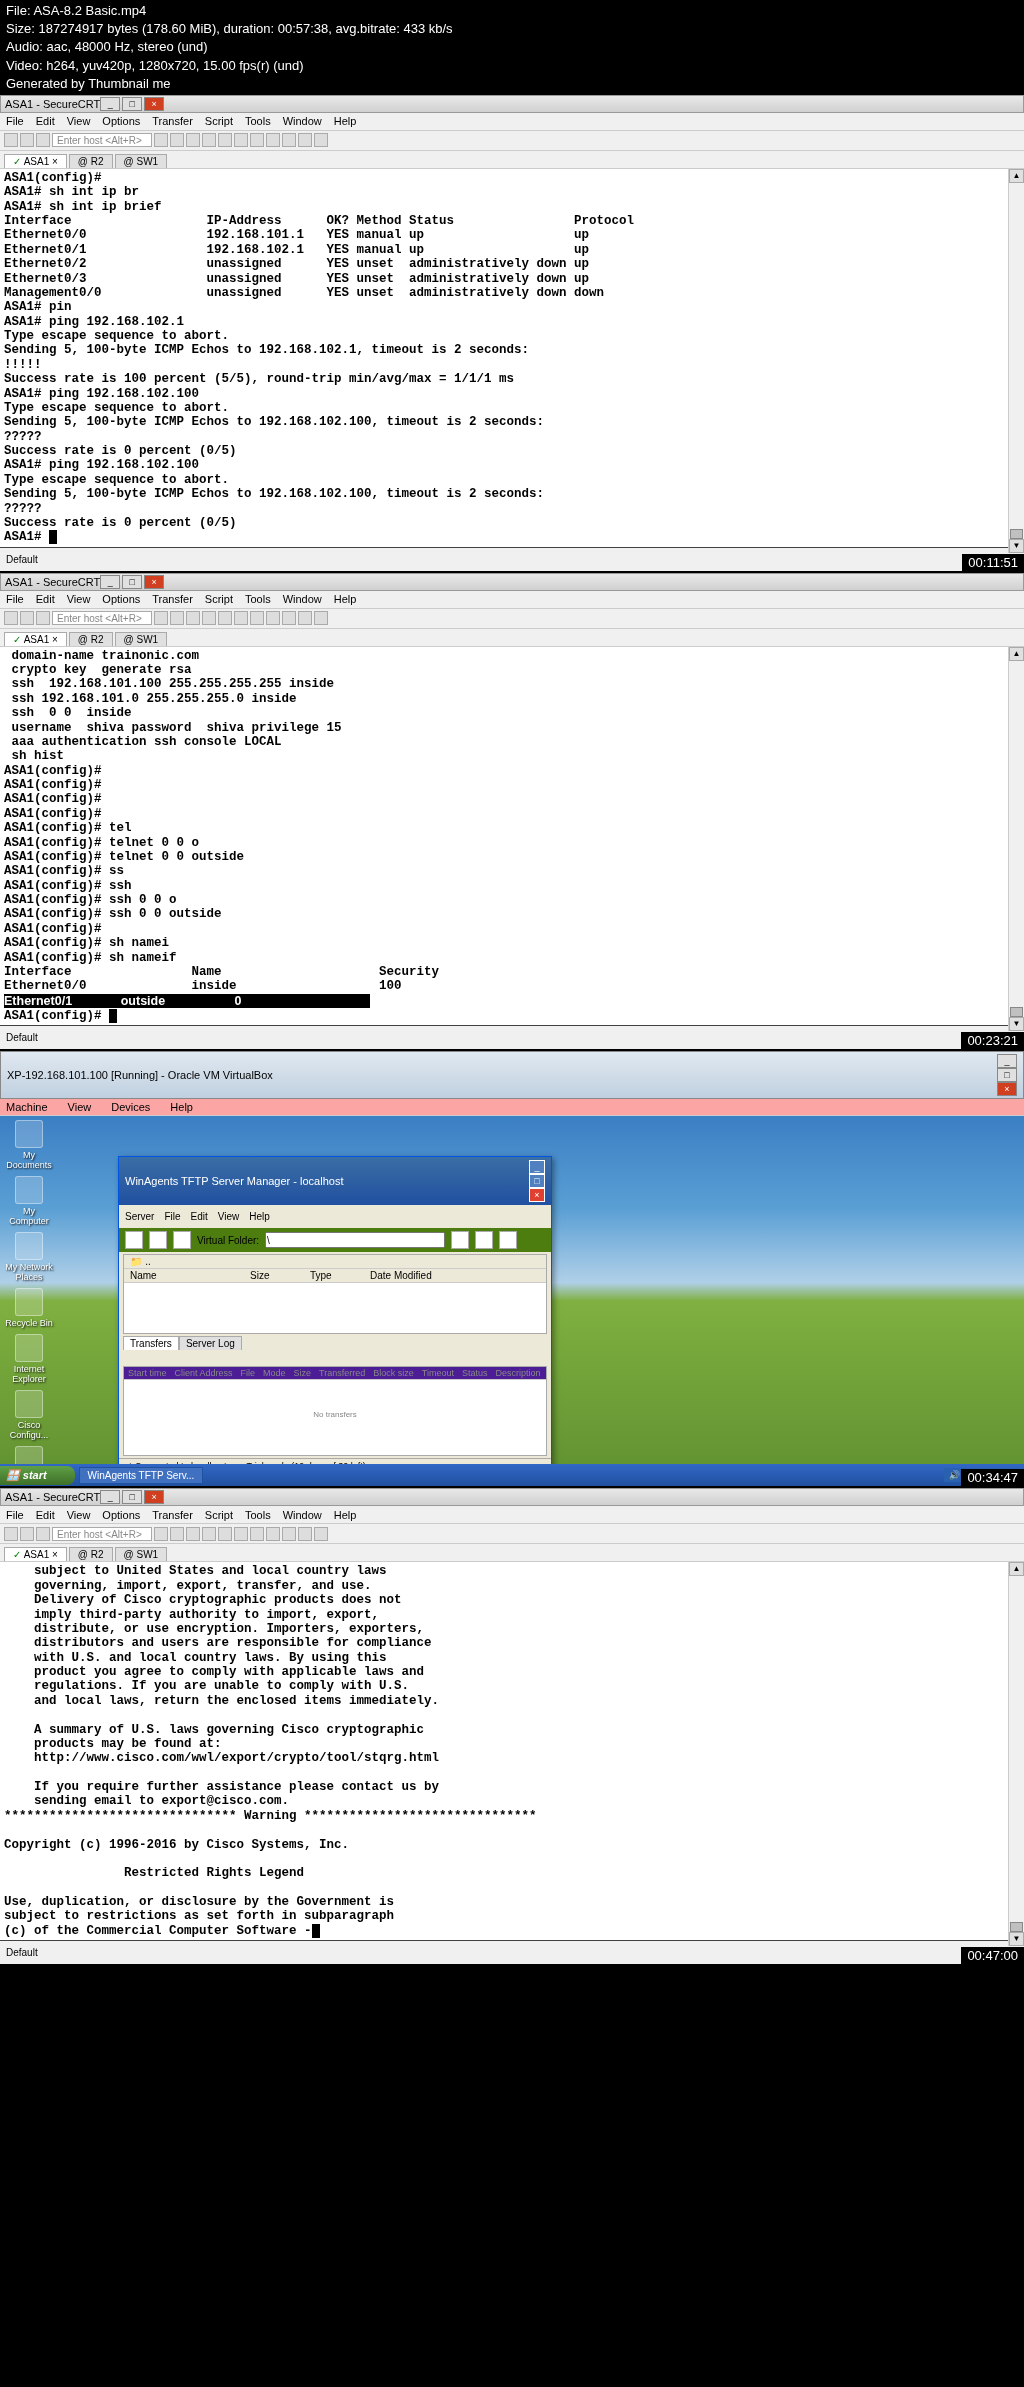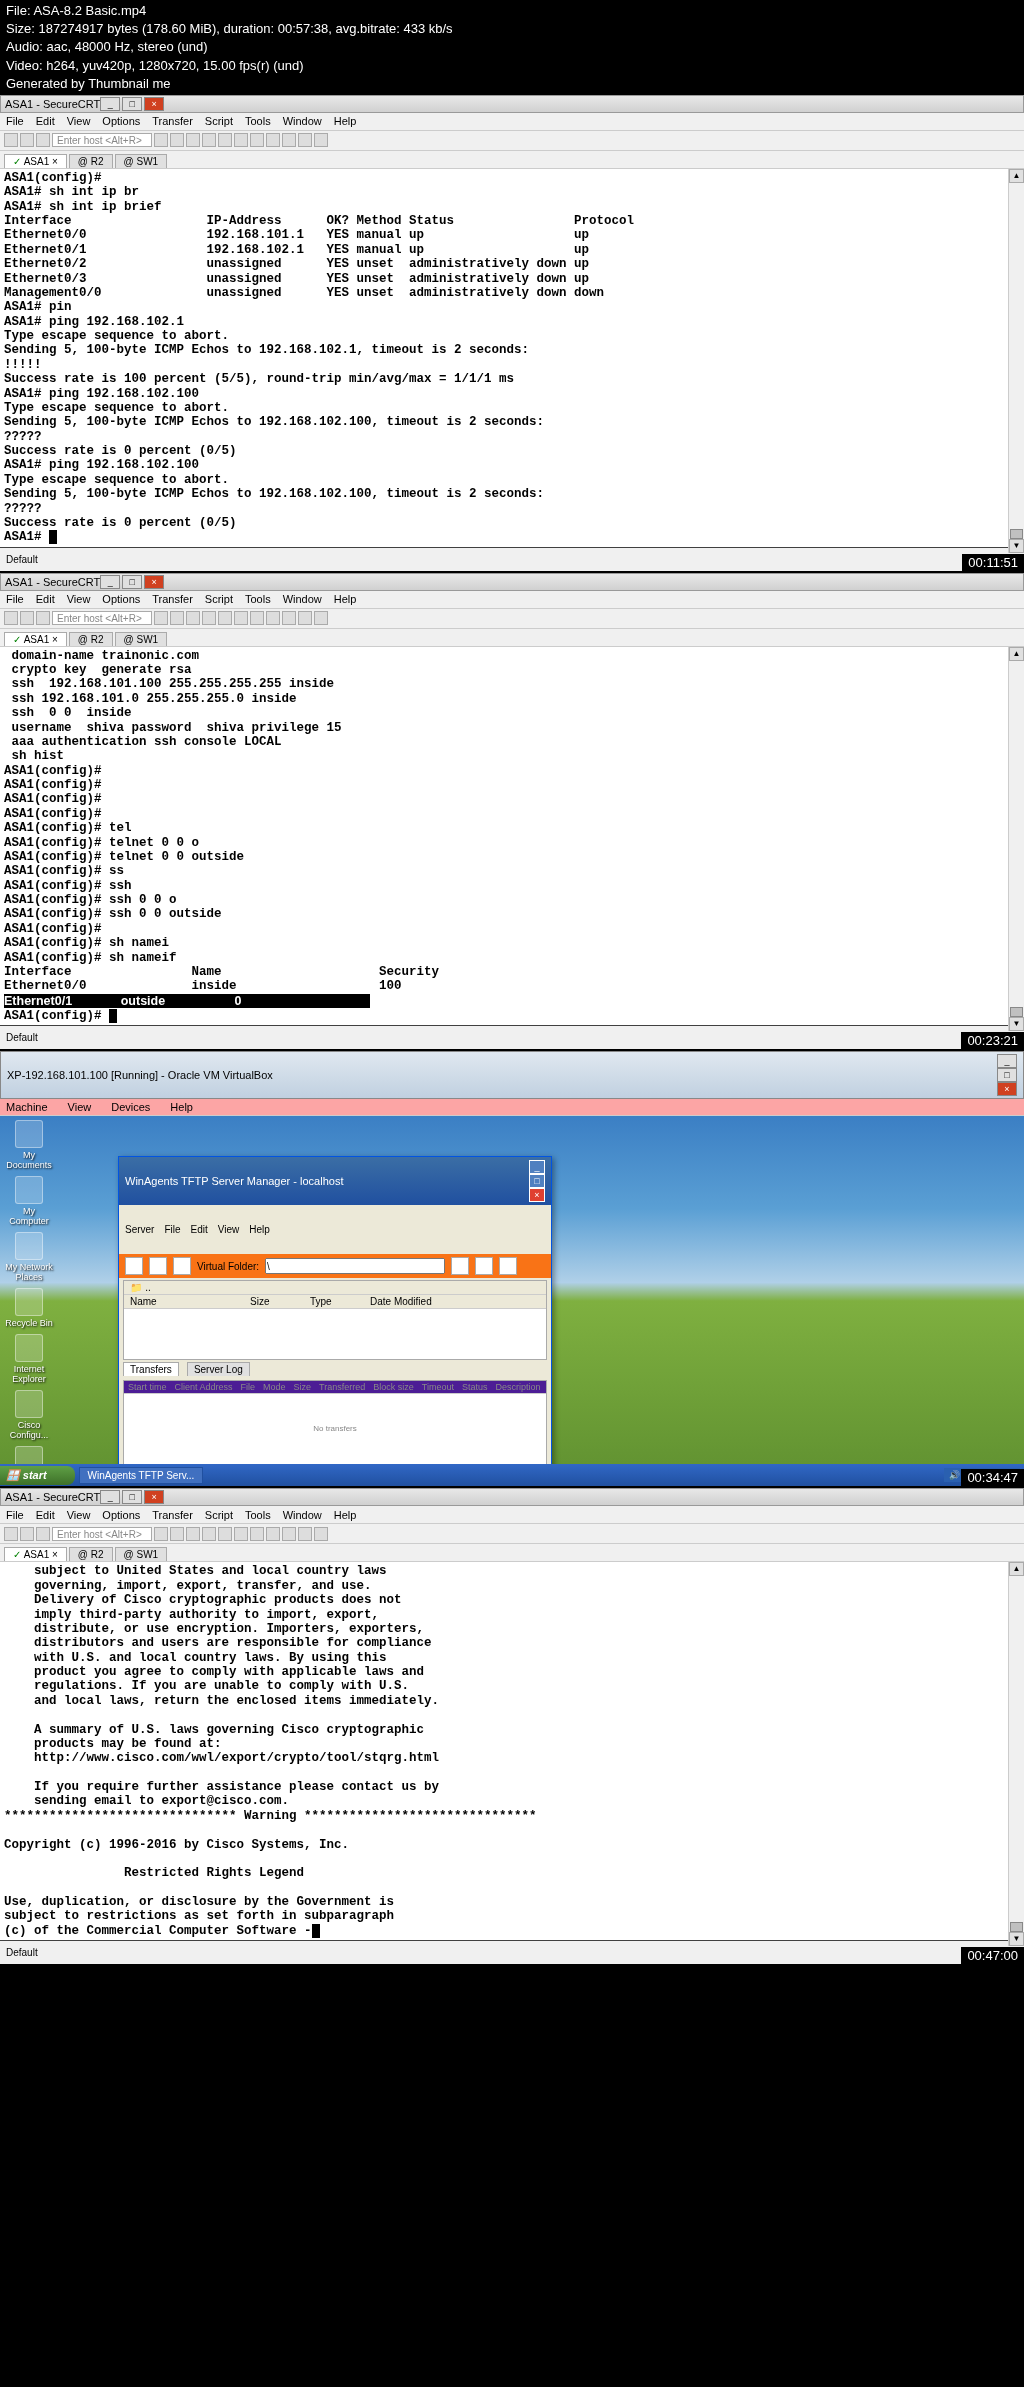--- a/index.html
+++ b/index.html
@@ -35,28 +35,28 @@
 .xp-icon { width: 50px; text-align: center; font-size: 9px; color: #fff; text-shadow: 1px 1px 2px #000; }
 .xp-icon .ico { width: 28px; height: 28px; margin: 0 auto 2px; background: #fff3; border: 1px solid #fff6; border-radius: 3px; }
 .xp-taskbar { position: absolute; bottom: 0; left: 0; right: 0; height: 22px; background: linear-gradient(#3168c6, #2050a0); display: flex; align-items: center; padding-right: 4px; }
 .xp-start { background: linear-gradient(#5fa046, #3d7028); color: #fff; font-size: 11px; font-weight: bold; padding: 3px 28px 3px 6px; border-radius: 0 8px 8px 0; font-style: italic; }
 .xp-taskitem { background: #4070c0; color: #fff; font-size: 10px; padding: 2px 8px; margin-left: 4px; border: 1px solid #2050a0; }
 .xp-tray { margin-left: auto; background: #2a60b0; padding: 2px 6px; font-size: 9px; color: #fff; display: flex; gap: 4px; align-items: center; }
 .tftp-window { position: absolute; left: 118px; top: 40px; width: 434px; background: #ece9d8; border: 1px solid #0054e3; box-shadow: 2px 2px 6px rgba(0,0,0,0.4); }
 .tftp-title { background: linear-gradient(#3b6ea5, #2050a0); color: #fff; font-size: 11px; padding: 3px 6px; display: flex; justify-content: space-between; align-items: center; }
 .tftp-title .winbtns .winbtn { background: #5080c0; border-color: #fff; width: 16px; height: 14px; }
 .tftp-title .winbtns .winbtn.close { background: #e04030; }
-.tftp-menu { background: #ece9d8; font-size: 10px; padding: 19px 6px; display: flex; gap: 10px; }
-.tftp-tool { background: #f97316; padding: 3px 6px; display: flex; align-items: center; gap: 6px; font-size: 10px; }
+.tftp-menu { background: #ece9d8; font-size: 10px; padding: 6px 6px; display: flex; gap: 10px; }
+.tftp-tool { background: #4d7c0f; padding: 3px 6px; display: flex; align-items: center; gap: 6px; font-size: 10px; }
 .tftp-tool .ico { width: 18px; height: 18px; background: #fff; border: 1px solid #aaa; }
 .tftp-tool input { font-size: 10px; height: 16px; flex: 0 0 180px; }
 .tftp-list { background: #fff; margin: 2px 4px; height: 80px; border: 1px solid #aaa; }
 .tftp-list .hdr { background: #ece9d8; font-size: 10px; display: flex; border-bottom: 1px solid #ccc; padding: 1px 0; }
 .tftp-list .hdr span { padding: 0 6px; }
-.tftp-tabs { display: flex; font-size: 10px; margin: 2px 4px 4px; gap: 8px; }
+.tftp-tabs { display: flex; font-size: 10px; margin: 2px 4px 16px; }
 .tftp-tabs span { border: 1px solid #aaa; border-bottom: none; padding: 1px 6px; background: #fff; }
 .tftp-tabs span.inactive { background: #e0e0e0; }
 .tftp-log { background: #fff; margin: 0 4px 2px; height: 90px; border: 1px solid #aaa; font-size: 8px; color: #888; text-align: center; padding-top: 40px; }
 .tftp-log-hdr { background: #4c1d95; font-size: 9px; display: flex; gap: 8px; padding: 1px 4px; border-bottom: 1px solid #ccc; margin-top: -40px; margin-bottom: 30px; text-align: left; }
 .tftp-status { background: #ece9d8; font-size: 9px; padding: 2px 6px; display: flex; gap: 20px; border-top: 1px solid #aaa; }
 .vbox-title { background: linear-gradient(#e0e8f0, #c0d0e0); font-size: 11px; padding: 2px 6px; display: flex; justify-content: space-between; align-items: center; border: 1px solid #888; }
 .vbox-menu { background: #fca5a5; font-size: 11px; padding: 2px 6px; display: flex; gap: 20px; border-bottom: 1px solid #ccc; }
 .enterhost { background: #fff; border: 1px solid #aaa; font-size: 10px; padding: 0 4px; color: #888; width: 100px; display: inline-block; height: 14px; line-height: 14px; }
 </style>
 </head>

